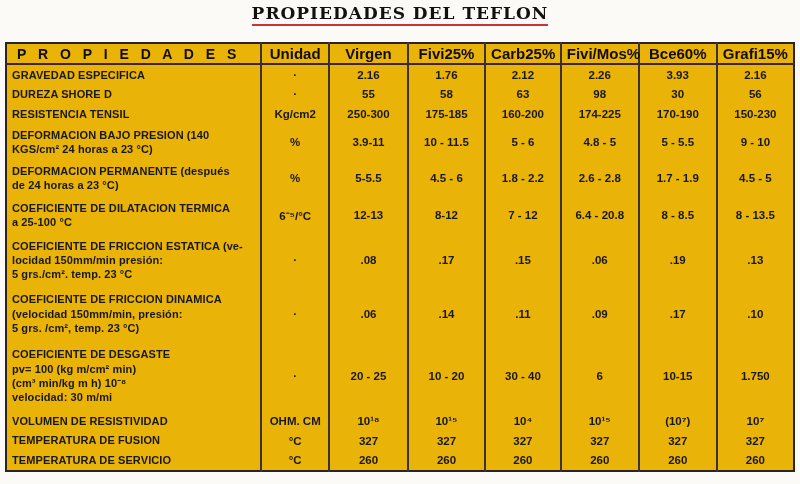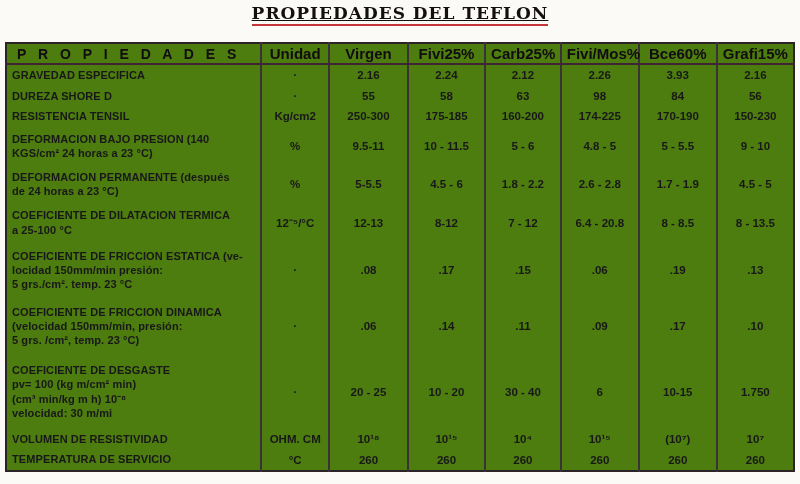--- a/index.html
+++ b/index.html
@@ -17,32 +17,31 @@
   .page-title{
     display:inline-block;
     font-family:"DejaVu Serif", serif;
     font-weight:bold;
     font-size:17px;
     letter-spacing:1px;
     color:#141010;
     border-bottom:2px solid #c5353a;
     padding-bottom:1px;
     text-transform:uppercase;
-    text-decoration:underline;
   }
   .table-wrap{
     position:absolute;
     left:5px; right:5px; top:42px; bottom:12px;
   }
   table.props{
     width:100%;
     height:100%;
     border-collapse:collapse;
     table-layout:fixed;
-    background:#4d7c0f;
+    background:#eab308;
     border:2.5px solid #2b2326;
   }
   table.props th, table.props td{
     border-left:2px solid #3a3236;
     padding:1px 5px;
     font-weight:bold;
   }
   table.props th:first-child, table.props td:first-child{border-left:none;}
   thead th{
     border-bottom:2.5px solid #3f2433;
@@ -111,72 +110,72 @@
         <th>Fivi/Mos%</th>
         <th>Bce60%</th>
         <th>Grafi15%</th>
       </tr>
     </thead>
     <tbody id="props-body">
         <tr>
           <td class="lbl">GRAVEDAD ESPECIFICA</td>
           <td class="unit">·</td>
           <td class="val">2.16</td>
-          <td class="val">2.24</td>
+          <td class="val">1.76</td>
           <td class="val">2.12</td>
           <td class="val">2.26</td>
           <td class="val">3.93</td>
           <td class="val">2.16</td>
         </tr>
         <tr>
           <td class="lbl">DUREZA SHORE D</td>
           <td class="unit">·</td>
           <td class="val">55</td>
           <td class="val">58</td>
           <td class="val">63</td>
           <td class="val">98</td>
-          <td class="val">84</td>
+          <td class="val">30</td>
           <td class="val">56</td>
         </tr>
         <tr>
           <td class="lbl">RESISTENCIA TENSIL</td>
           <td class="unit">Kg/cm2</td>
           <td class="val">250-300</td>
           <td class="val">175-185</td>
           <td class="val">160-200</td>
           <td class="val">174-225</td>
           <td class="val">170-190</td>
           <td class="val">150-230</td>
         </tr>
         <tr>
           <td class="lbl">DEFORMACION BAJO PRESION (140
 KGS/cm² 24 horas a 23 °C)</td>
           <td class="unit">%</td>
-          <td class="val">9.5-11</td>
+          <td class="val">3.9-11</td>
           <td class="val">10 - 11.5</td>
           <td class="val">5 - 6</td>
           <td class="val">4.8 - 5</td>
           <td class="val">5 - 5.5</td>
           <td class="val">9 - 10</td>
         </tr>
         <tr>
           <td class="lbl">DEFORMACION PERMANENTE (después
 de 24 horas a 23 °C)</td>
           <td class="unit">%</td>
           <td class="val">5-5.5</td>
           <td class="val">4.5 - 6</td>
           <td class="val">1.8 - 2.2</td>
           <td class="val">2.6 - 2.8</td>
           <td class="val">1.7 - 1.9</td>
           <td class="val">4.5 - 5</td>
         </tr>
         <tr>
           <td class="lbl">COEFICIENTE DE DILATACION TERMICA
 a 25-100 °C</td>
-          <td class="unit">12⁻⁵/°C</td>
+          <td class="unit">6⁻⁵/°C</td>
           <td class="val">12-13</td>
           <td class="val">8-12</td>
           <td class="val">7 - 12</td>
           <td class="val">6.4 - 20.8</td>
           <td class="val">8 - 8.5</td>
           <td class="val">8 - 13.5</td>
         </tr>
         <tr>
           <td class="lbl">COEFICIENTE DE FRICCION ESTATICA (ve-
 locidad 150mm/min presión:
@@ -218,20 +217,30 @@
           <td class="lbl">VOLUMEN DE RESISTIVIDAD</td>
           <td class="unit">OHM. CM</td>
           <td class="val">10¹⁸</td>
           <td class="val">10¹⁵</td>
           <td class="val">10⁴</td>
           <td class="val">10¹⁵</td>
           <td class="val">(10⁷)</td>
           <td class="val">10⁷</td>
         </tr>
         <tr>
+          <td class="lbl">TEMPERATURA DE FUSION</td>
+          <td class="unit">°C</td>
+          <td class="val">327</td>
+          <td class="val">327</td>
+          <td class="val">327</td>
+          <td class="val">327</td>
+          <td class="val">327</td>
+          <td class="val">327</td>
+        </tr>
+        <tr>
           <td class="lbl">TEMPERATURA DE SERVICIO</td>
           <td class="unit">°C</td>
           <td class="val">260</td>
           <td class="val">260</td>
           <td class="val">260</td>
           <td class="val">260</td>
           <td class="val">260</td>
           <td class="val">260</td>
         </tr>
       </tbody>

